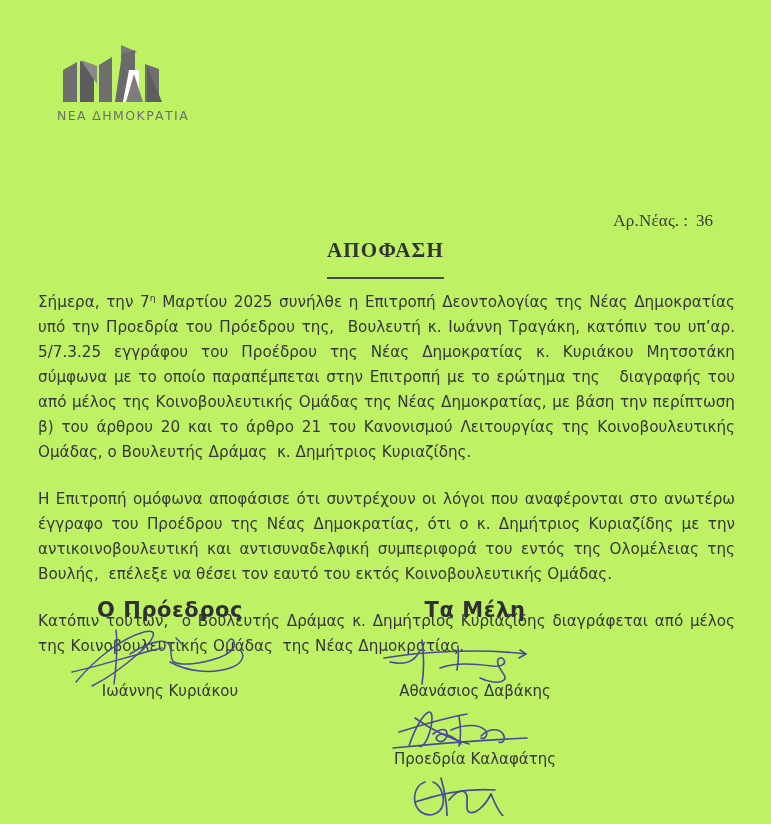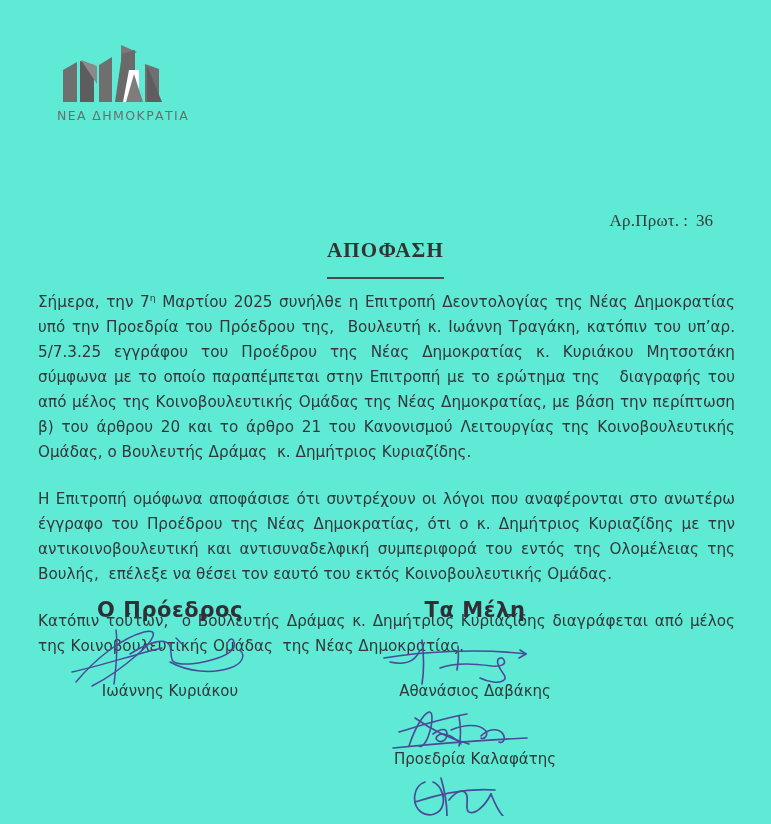--- a/index.html
+++ b/index.html
@@ -14,21 +14,21 @@
     overflow: hidden;
     font-family: "DejaVu Sans", sans-serif;
     color: #3a3a3a;
     position: relative;
   }
 
   .page {
     position: relative;
     width: 771px;
     height: 824px;
-    background: #5eead4;
+    background: #bef264;
   }
 
   
   .letterhead {
     position: absolute;
     left: 57px;
     top: 44px;
     width: 210px;
     height: 80px;
   }
@@ -189,21 +189,21 @@
 
         <polygon points="82,20 96,25 96,58 82,58" fill="#6f6f6f"></polygon>
         <polygon points="84,22 99,58 84,58" fill="#5e5e5e"></polygon>
       </svg>
     </div>
     <div class="logo-word">ΝΕΑ ΔΗΜΟΚΡΑΤΙΑ</div>
   </div>
 
 
   <div class="protocol">
-    <span class="p-label">Αρ.Πρωτ.</span><span class="p-sep">:</span><span class="p-value">36</span>
+    <span class="p-label">Αρ.Νέας.</span><span class="p-sep">:</span><span class="p-value">36</span>
   </div>
 
   <div class="decision-heading">
     <span>ΑΠΟΦΑΣΗ</span>
   </div>
 
   <div class="body-copy">
     <p class="para"><span>Σήμερα, την 7</span><sup>η</sup><span> Μαρτίου 2025 συνήλθε η Επιτροπή Δεοντολογίας της Νέας Δημοκρατίας υπό την Προεδρία του Πρόεδρου της,  Βουλευτή κ. Ιωάννη Τραγάκη, κατόπιν του υπ’αρ. 5/7.3.25 εγγράφου του Προέδρου της Νέας Δημοκρατίας κ. Κυριάκου Μητσοτάκη σύμφωνα με το οποίο παραπέμπεται στην Επιτροπή με το ερώτημα της   διαγραφής του από μέλος της Κοινοβουλευτικής Ομάδας της Νέας Δημοκρατίας, με βάση την περίπτωση β) του άρθρου 20 και το άρθρο 21 του Κανονισμού Λειτουργίας της Κοινοβουλευτικής Ομάδας, ο Βουλευτής Δράμας  κ. Δημήτριος Κυριαζίδης.</span></p>
 
     <p class="para">Η Επιτροπή ομόφωνα αποφάσισε ότι συντρέχουν οι λόγοι που αναφέρονται στο ανωτέρω έγγραφο του Προέδρου της Νέας Δημοκρατίας, ότι ο κ. Δημήτριος Κυριαζίδης με την αντικοινοβουλευτική και αντισυναδελφική συμπεριφορά του εντός της Ολομέλειας της Βουλής,  επέλεξε να θέσει τον εαυτό του εκτός Κοινοβουλευτικής Ομάδας.</p>

